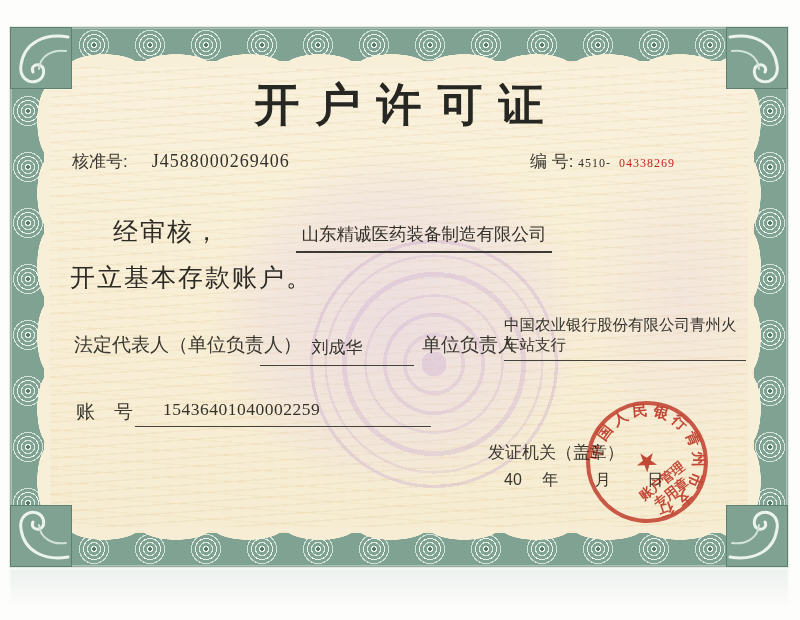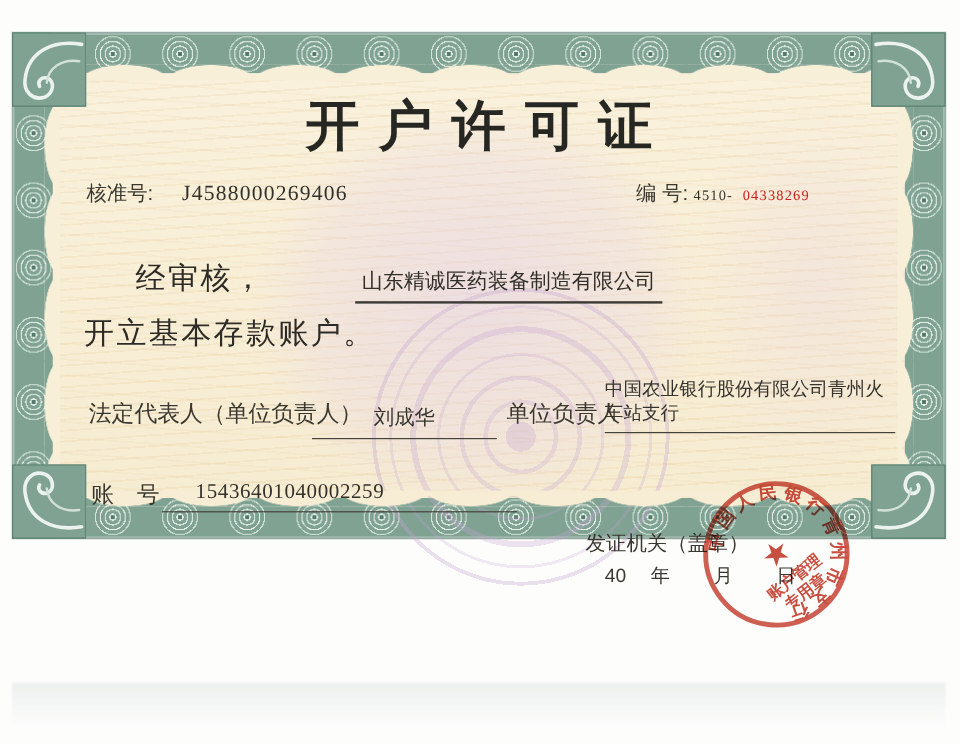--- a/index.html
+++ b/index.html
@@ -1,20 +1,20 @@
 <!DOCTYPE html>
 <html><head>
 <meta charset="utf-8">
 <style>
   html,body{margin:0;padding:0;background:#ffffff;}
   body{font-family:"Liberation Sans",sans-serif;color:#35322c;}
   .page{position:relative;width:800px;height:620px;background:#fdfdfc;overflow:hidden;}
 
   
-  .cert{position:absolute;left:10px;top:27px;width:778px;height:422px;background:#f0abfc;box-shadow:0 0 0 1px #e4e9e4;}
+  .cert{position:absolute;left:10px;top:27px;width:778px;height:540px;background:#fde047;box-shadow:0 0 0 1px #e4e9e4;}
 
   .band{position:absolute;background-color:#7fa293;}
   .band-top{top:0;left:0;right:0;height:36px;
     background-image:radial-gradient(circle at 28px 18px,#54796a 0 2px,#e9f1ec 2px 3px,transparent 3px 6px,#dbe8e0 6px 7px,transparent 7px 10px,#e9f1ec 10px 11px,transparent 11px 14px,#d3e2d8 14px 15px,transparent 15px);
     background-size:56px 36px;
     box-shadow:inset 0 2px 0 rgba(255,255,255,.35),inset 0 -2px 0 rgba(255,255,255,.3),inset 0 0 0 1px #5d8171;}
   .band-bottom{bottom:0;left:0;right:0;height:36px;
     background-image:radial-gradient(circle at 28px 18px,#54796a 0 2px,#e9f1ec 2px 3px,transparent 3px 6px,#dbe8e0 6px 7px,transparent 7px 10px,#e9f1ec 10px 11px,transparent 11px 14px,#d3e2d8 14px 15px,transparent 15px);
     background-size:56px 36px;
     box-shadow:inset 0 2px 0 rgba(255,255,255,.3),inset 0 -2px 0 rgba(255,255,255,.35),inset 0 0 0 1px #5d8171;}

